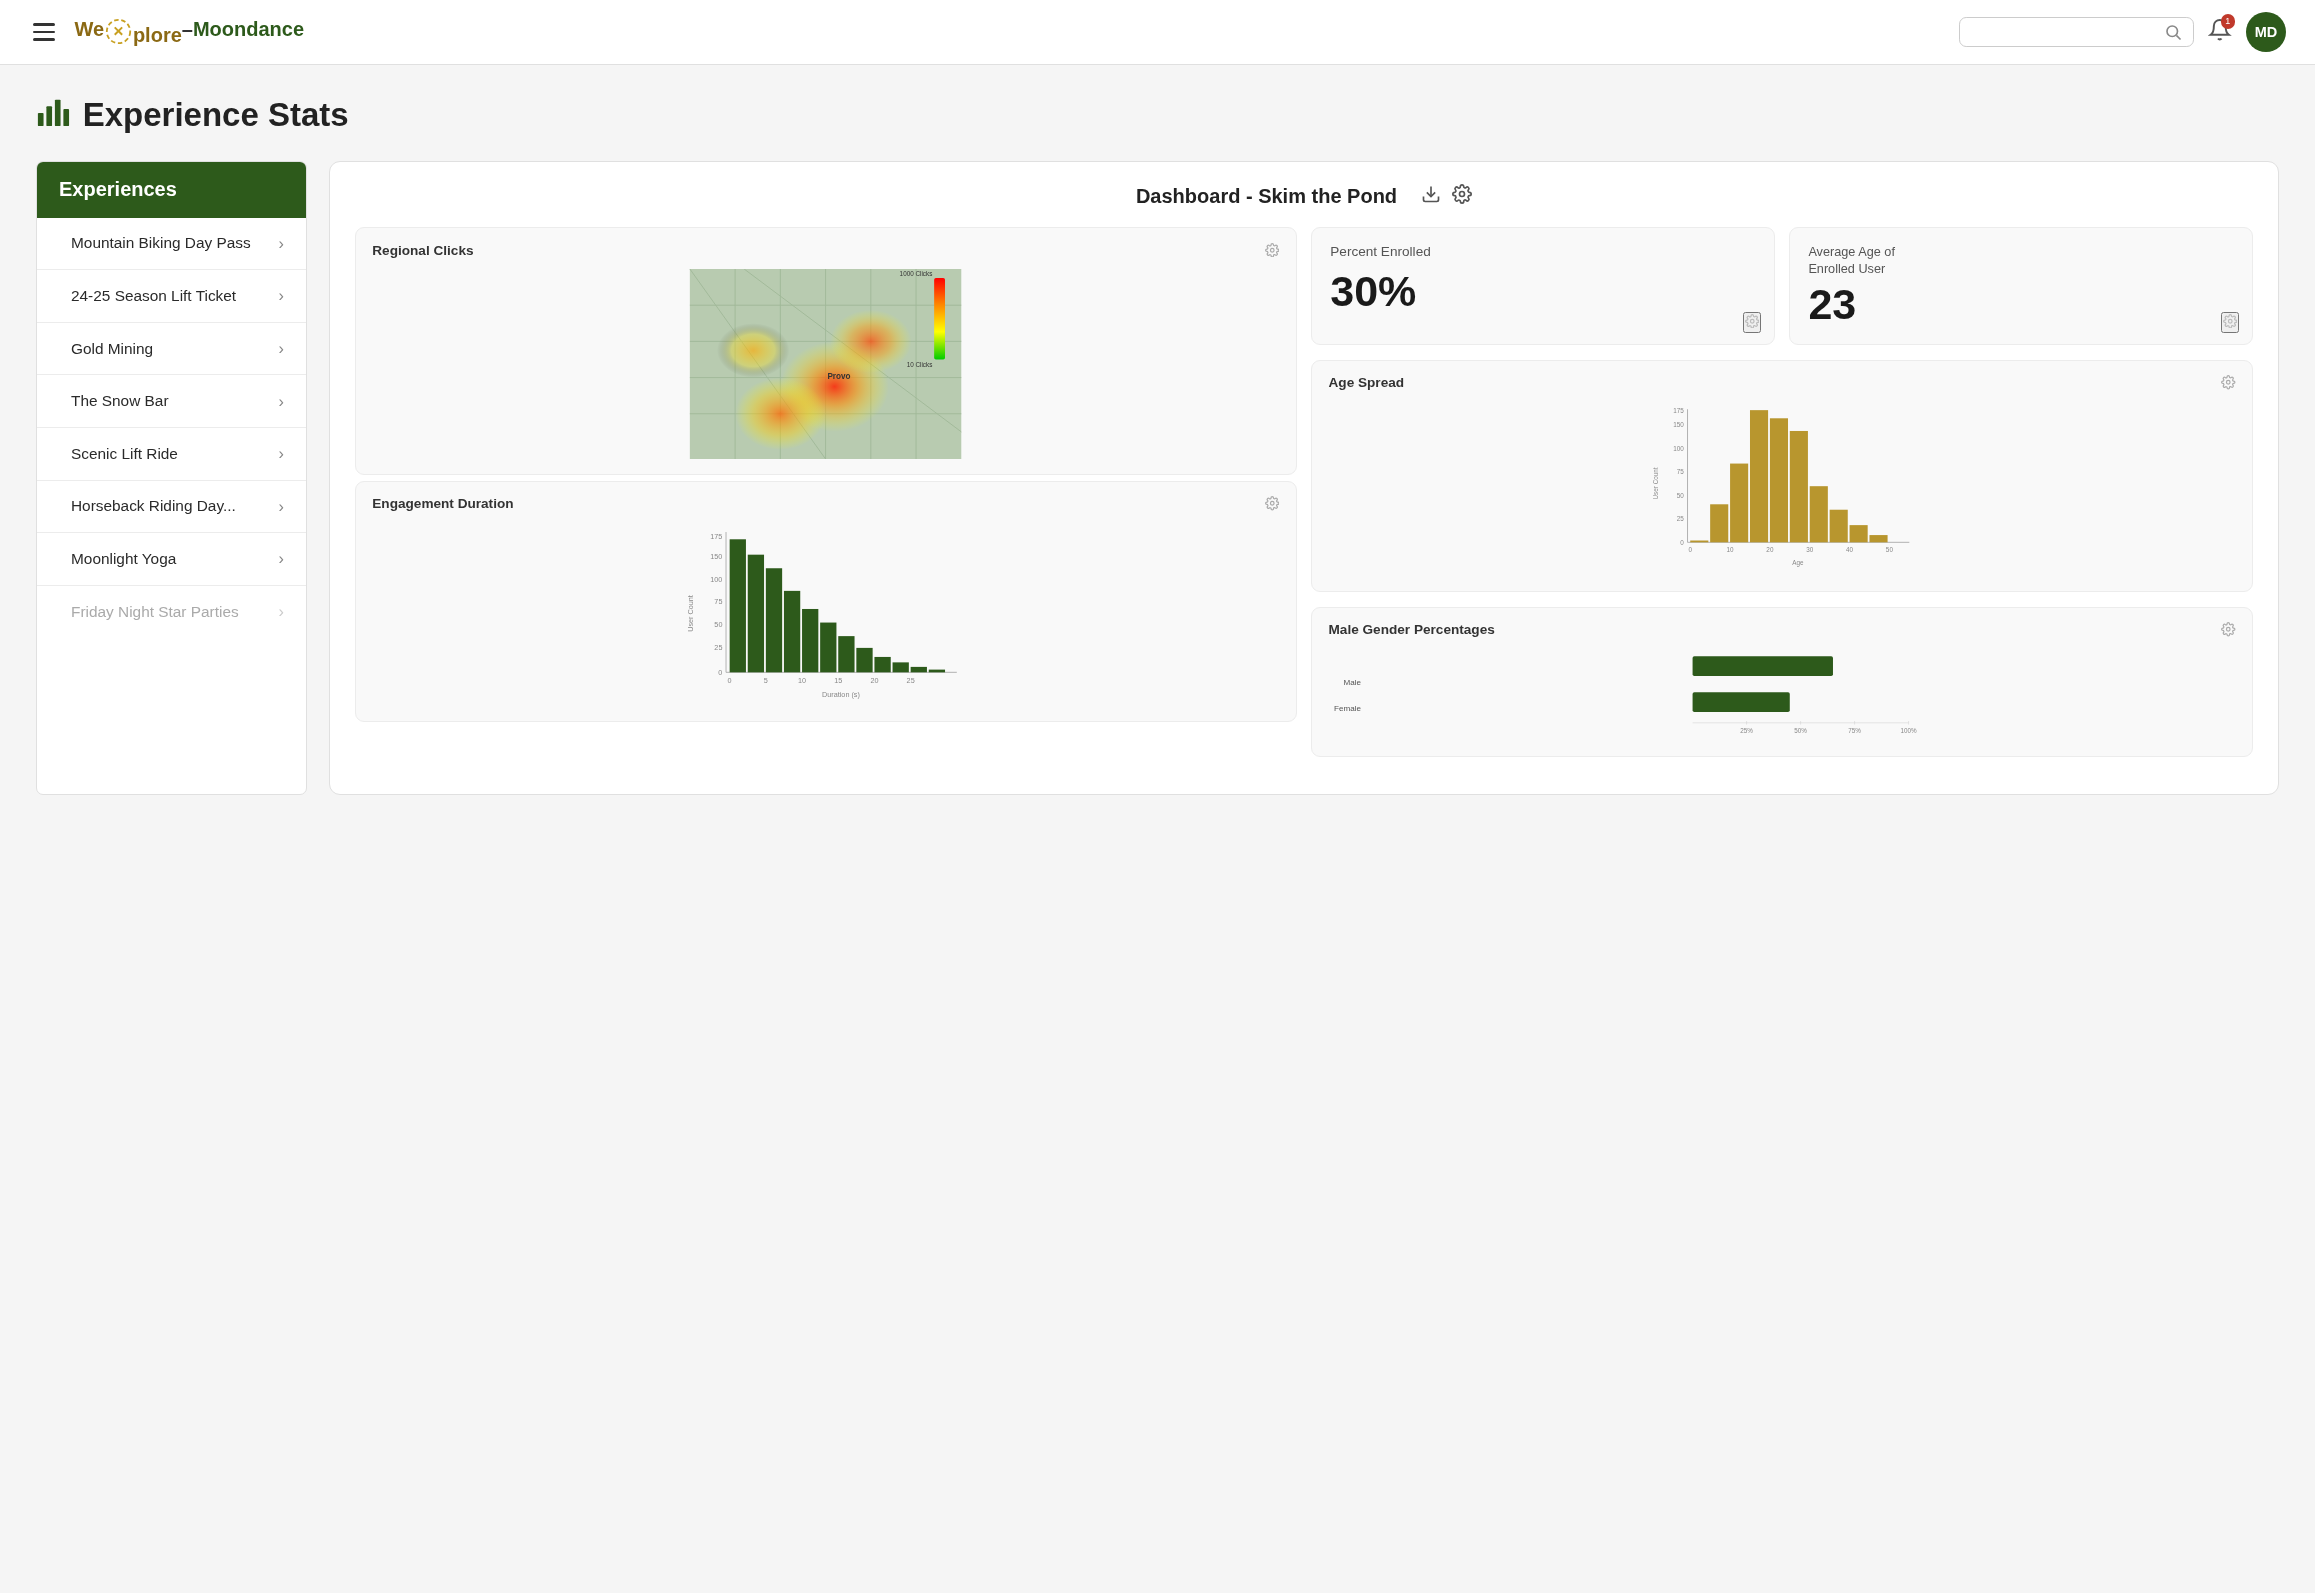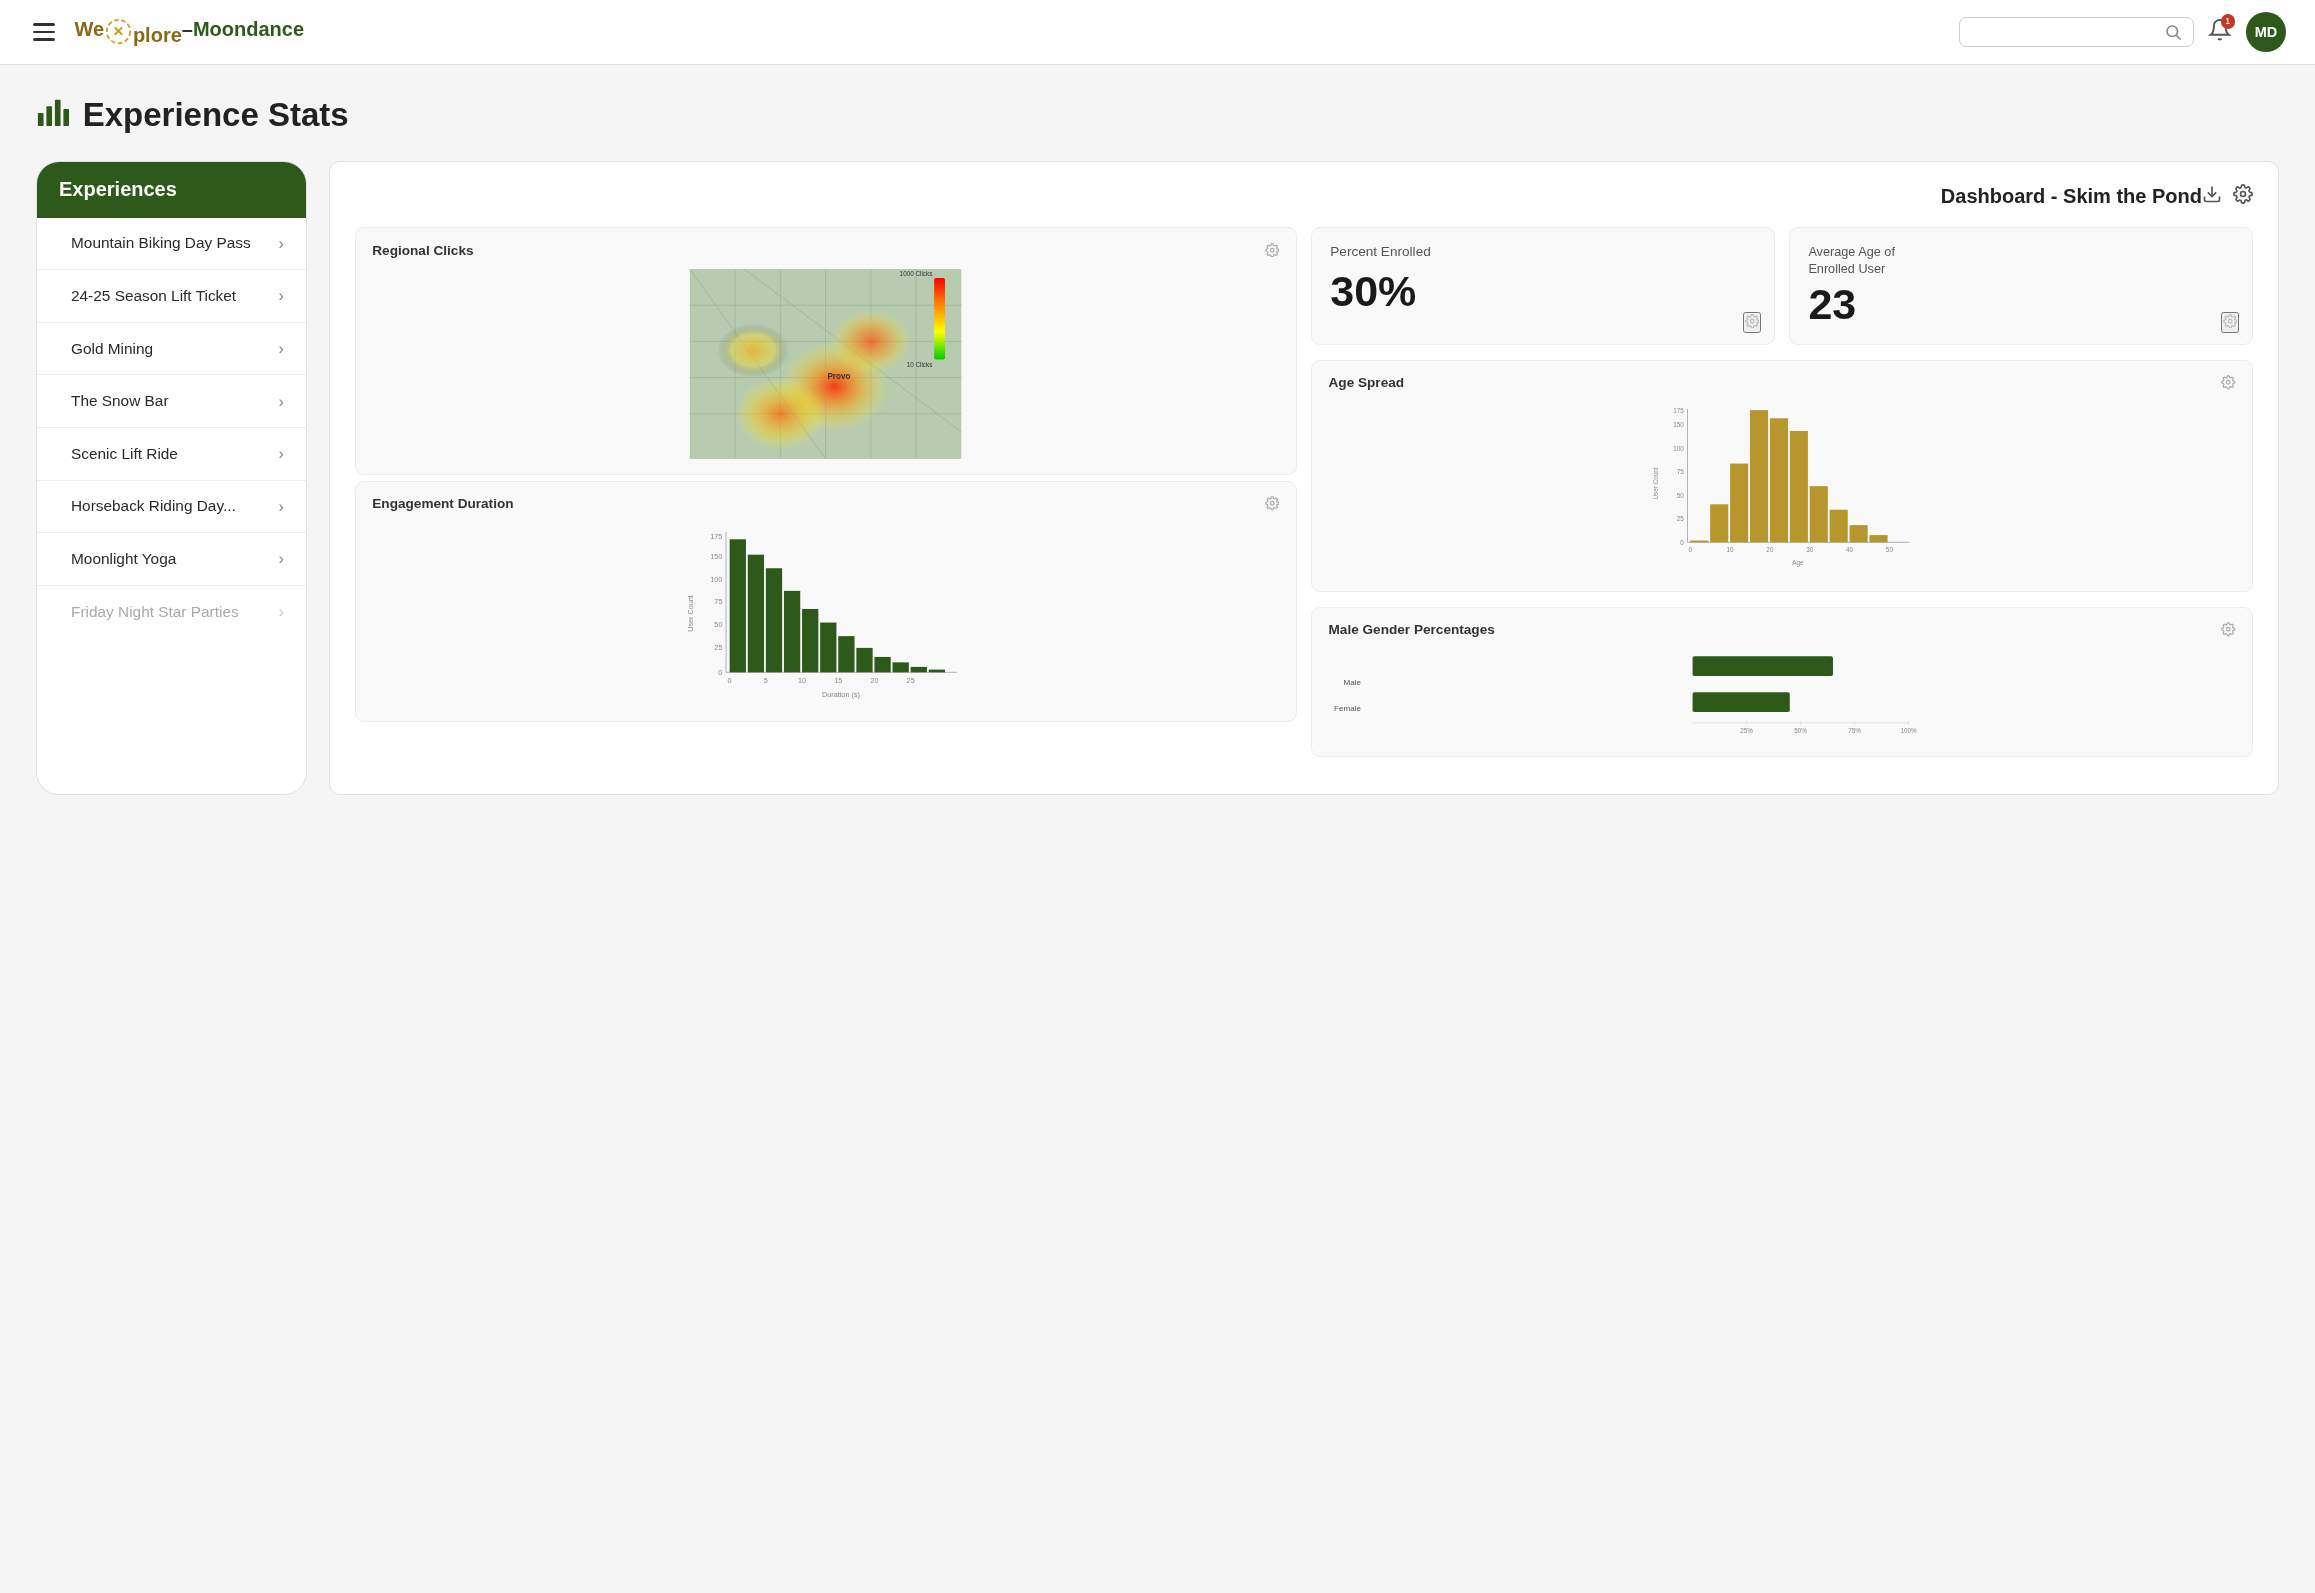--- a/index.html
+++ b/index.html
@@ -63,21 +63,21 @@
     .page-title-icon { color: #2d5a1b; font-size: 33px; }
     .page-title { font-size: 33px; font-weight: 700; color: #222; }
 
     
     .content-layout { display: flex; gap: 22px; }
 
     
     .sidebar {
       width: 244px; min-width: 271px;
       background: white;
-      border-radius: 23px;
+      border-radius: 7px;
       overflow: hidden;
       border: 0.9px solid #e0e0e0;
     }
     .sidebar-header {
       background: #2d5a1b;
       color: white;
       font-size: 20px;
       font-weight: 600;
       padding: 16.3px 22px;
     }
@@ -96,22 +96,23 @@
 
     
     .dashboard-panel {
       flex: 1;
       background: white;
       border-radius: 11px;
       padding: 22px 25px;
       border: 0.9px solid #e0e0e0;
     }
     .dashboard-header {
-      display: flex; align-items: center; justify-content: flex-end;
+      display: flex; align-items: center; justify-content: center;
       margin-bottom: 18px;
+      gap: 24px;
     }
     .dashboard-title { font-size: 20px; font-weight: 700; color: #222; }
     .dashboard-actions { display: flex; gap: 11px; align-items: center; }
     .action-btn { background: none; border: none; cursor: pointer; font-size: 18px; color: #555; }
 
     
     .dashboard-grid {
       display: grid;
       grid-template-columns: 1fr 1fr;
       grid-template-rows: auto auto;

